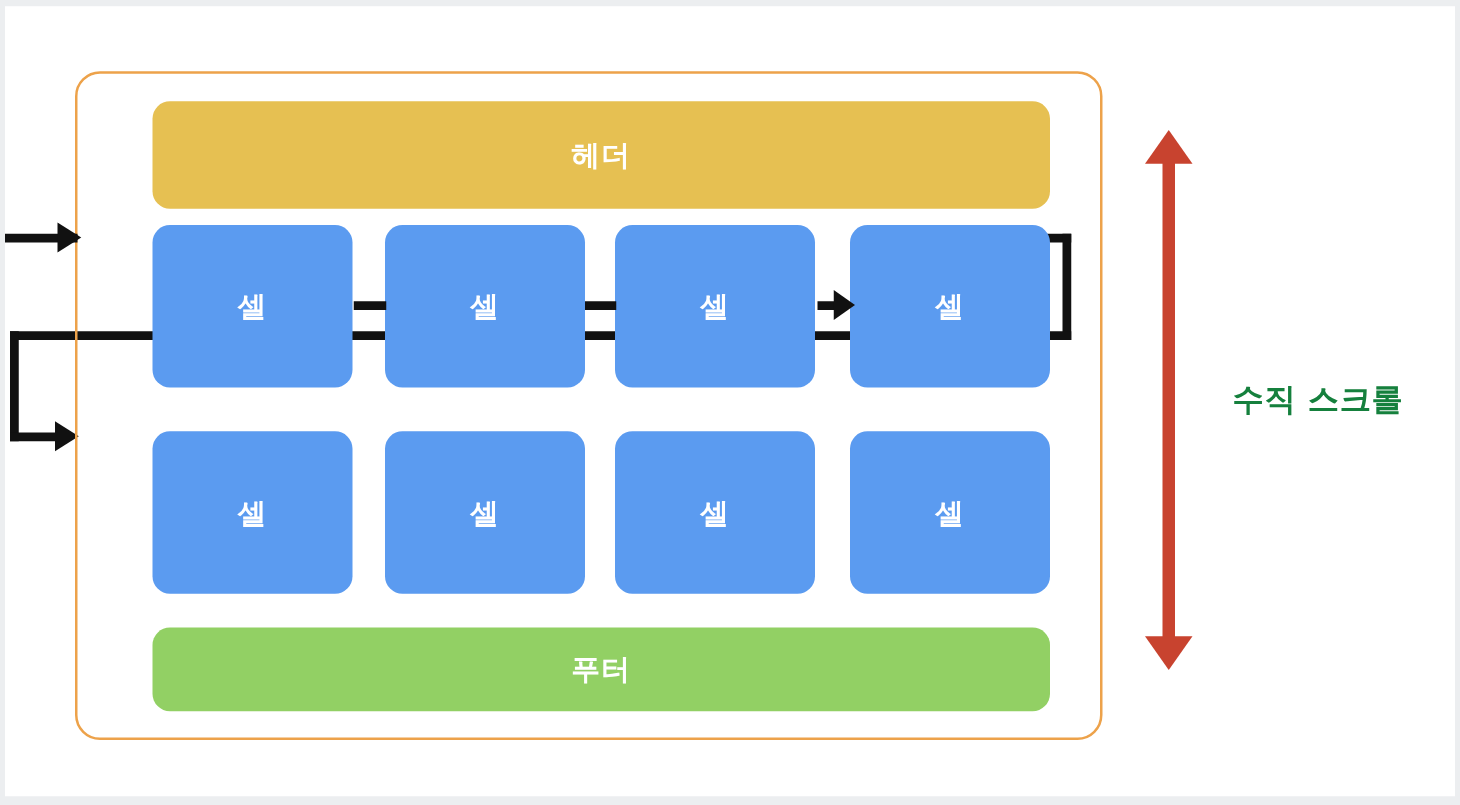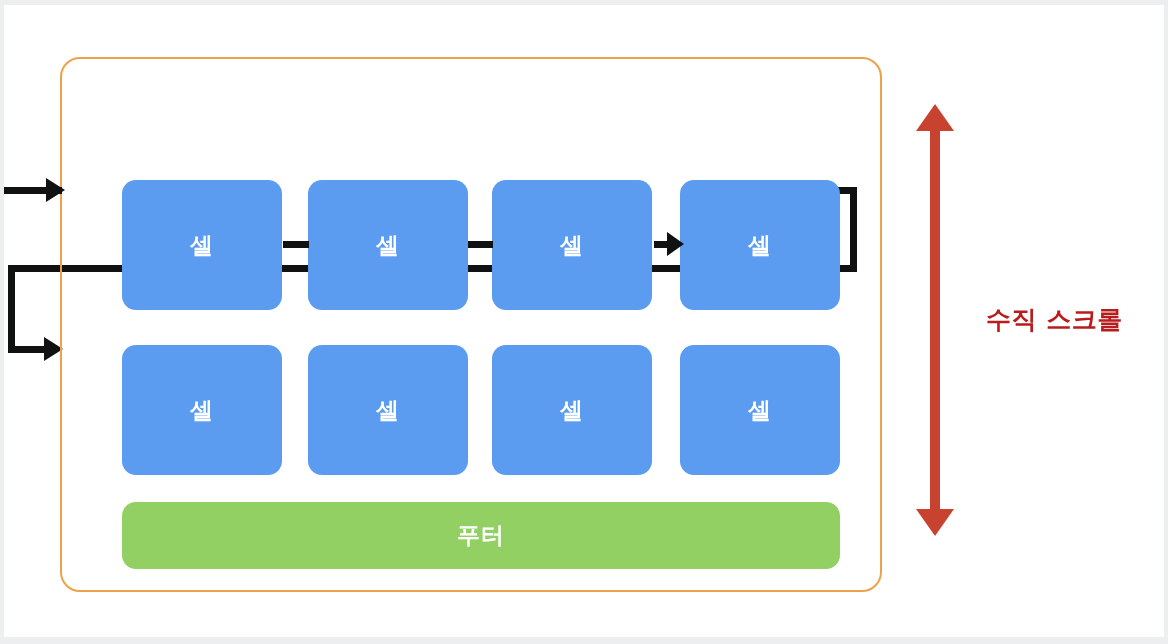--- a/index.html
+++ b/index.html
@@ -209,39 +209,42 @@
     border-right: 19px solid transparent;
     border-top: 27px solid #c8432f;
   }
   
   #scroll-label {
     position: absolute;
     left: 982px;
     top: 298px;
     font-size: 25px;
     font-weight: 700;
-    color: #b91c1c;
+    color: #15803d;
     white-space: nowrap;
     letter-spacing: 0.5px;
   }
 </style>
 </head>
 <body>
 
 <div id="canvas">
 
   <div id="wrap-top" class="hline"></div>
   <div id="wrap-right-v"></div>
   <div id="wrap-bottom"></div>
   <div id="wrap-left-v"></div>
   <div id="wrap-in"></div>
   <div id="wrap-in-head"></div>
 
   <div id="scroll-container">
 
+    <div id="header-bar" class="bar">
+      <span>헤더</span>
+    </div>
 
     <div class="cell row1 col1">
       <span>셀</span>
     </div>
     <div class="cell row1 col2">
       <span>셀</span>
     </div>
     <div class="cell row1 col3">
       <span>셀</span>
     </div>

